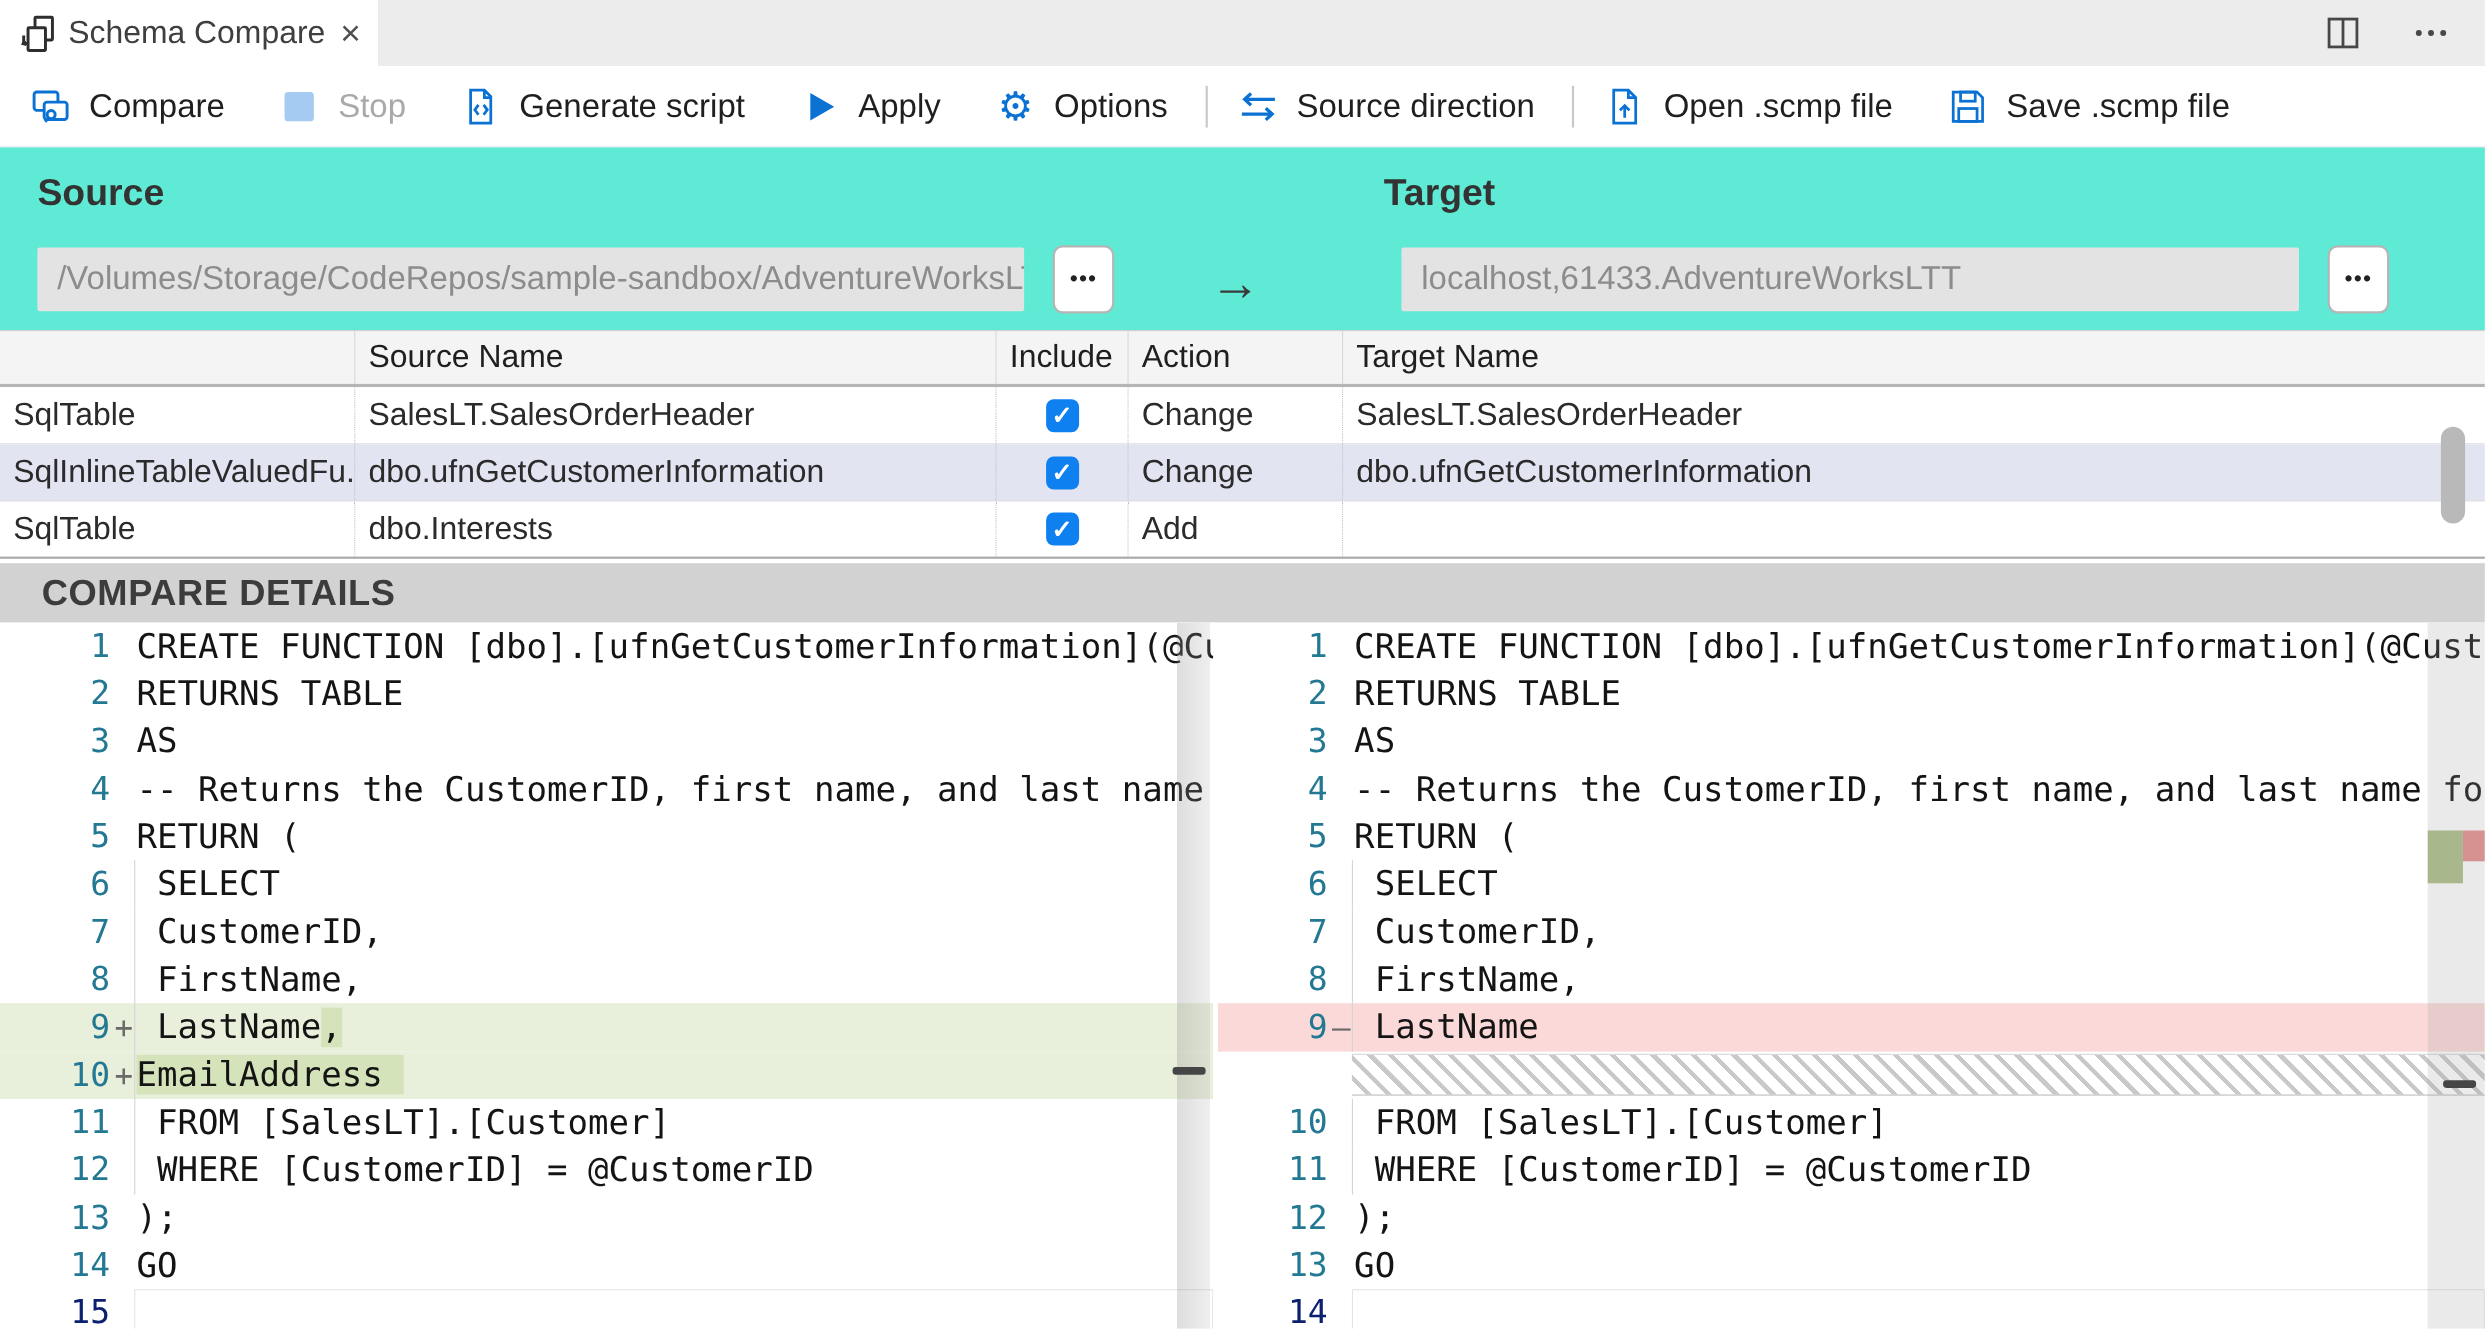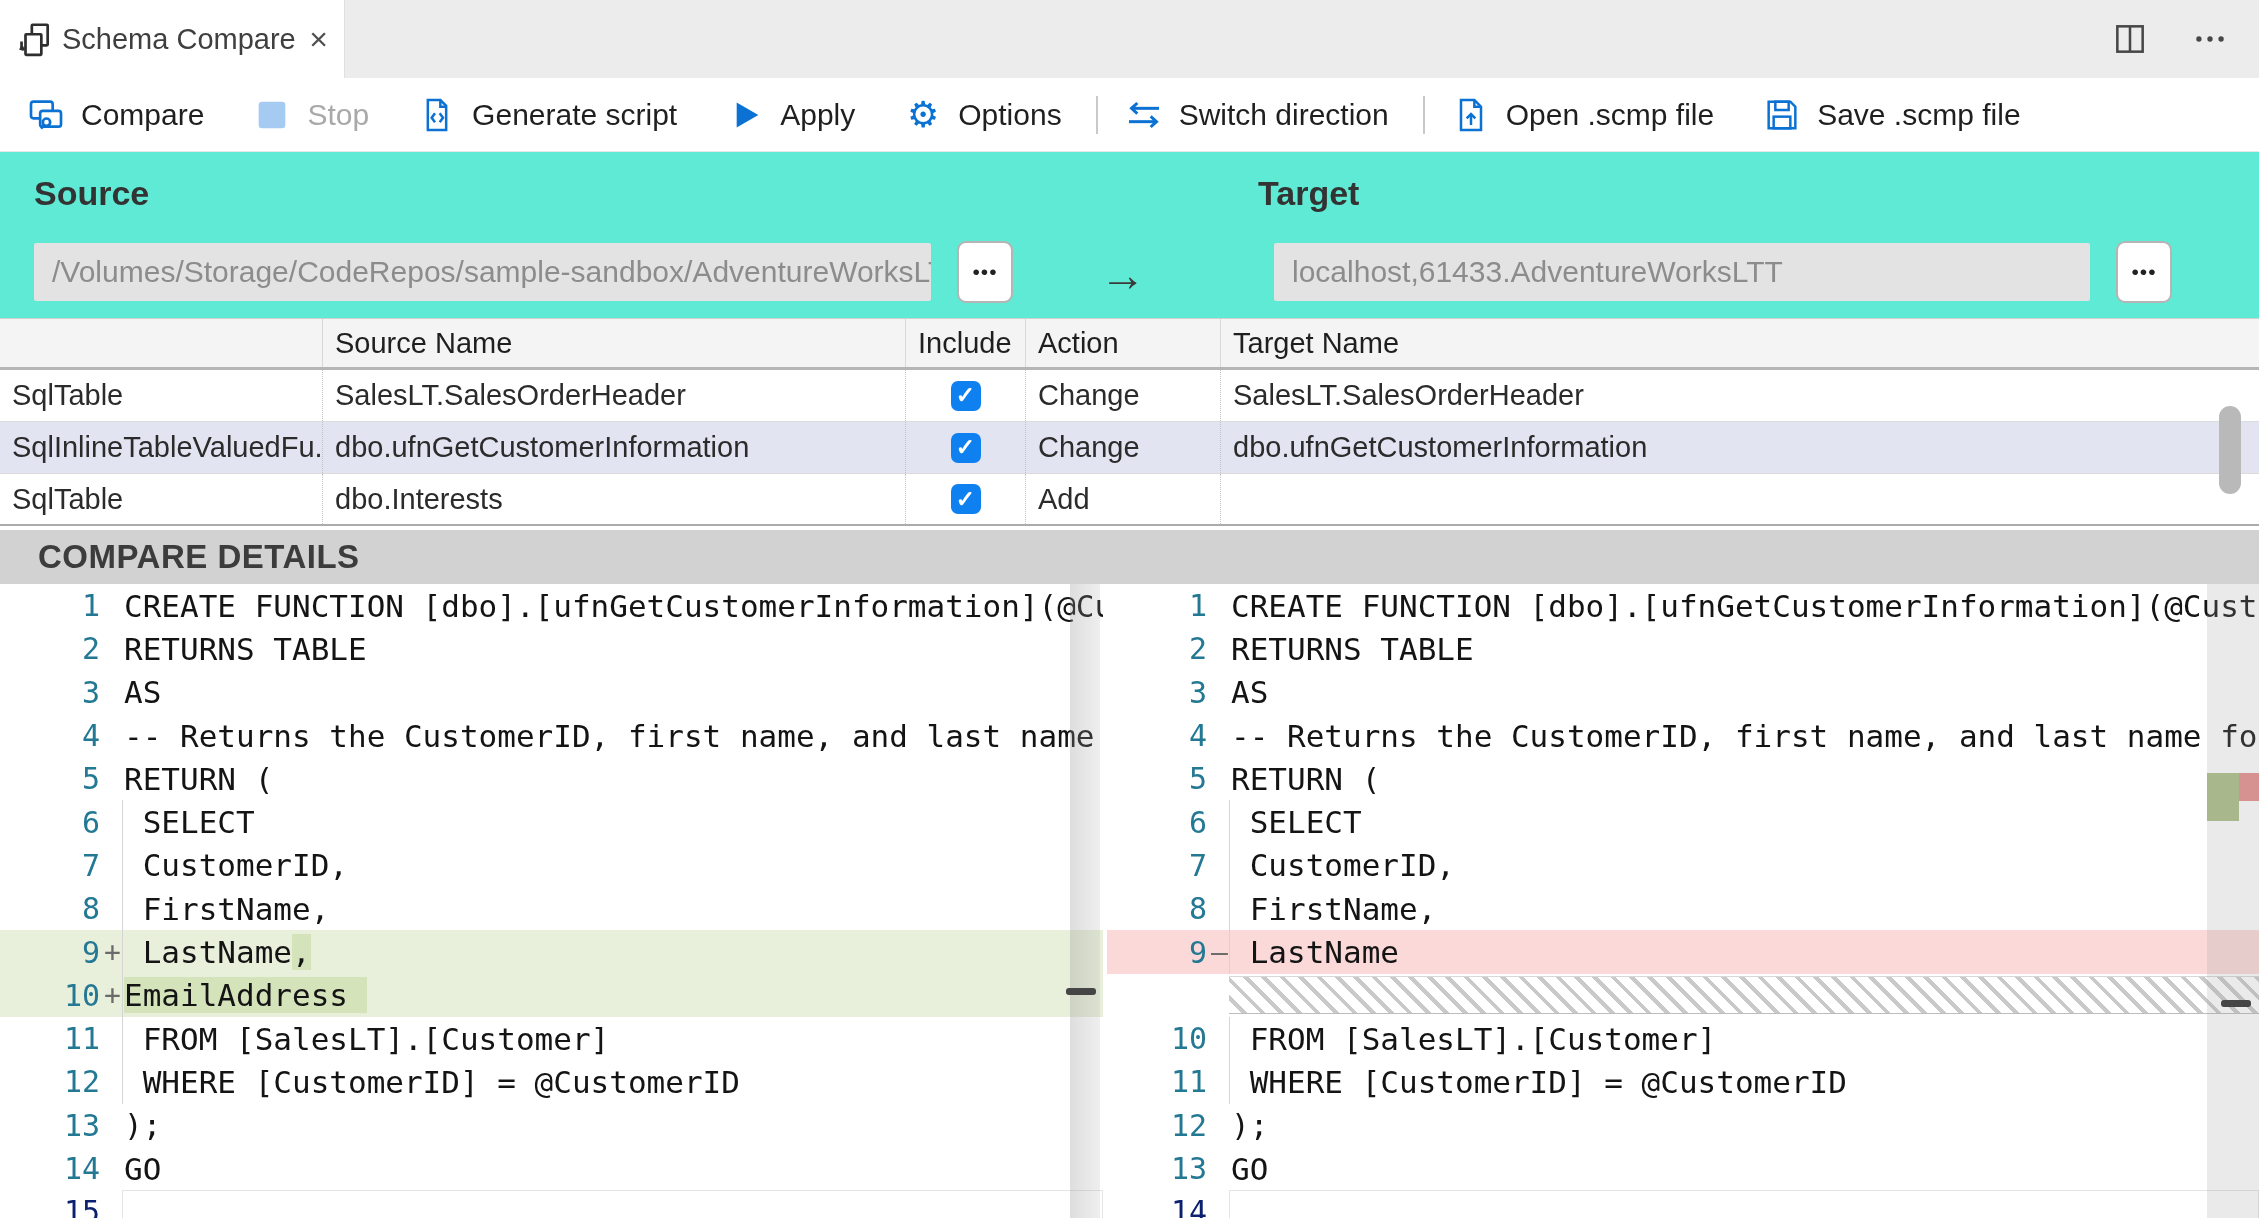--- a/index.html
+++ b/index.html
@@ -1,21 +1,21 @@
 <!DOCTYPE html>
 <html style="--accent: #0b72d4; --chk: #0f80f0; --addline: #e8efdb; --addchar: #d5e3bb; --delline: #fbd9d9; --lineno: #237893; --activeno: #0b216f; --selrow: #e2e4f2; --detailsbg: #d2d2d2;"><head>
 <meta charset="utf-8">
 <style>
   * { margin:0; padding:0; box-sizing:border-box; }
   html,body { width:2259px; height:1218px; overflow:hidden; background:#fff;
     font-family:"Liberation Sans", sans-serif; }
   .app { width:2259px; height:1218px; position:relative; background:#fff; }
 
   
-  .tabbar { height:78px; background:#ececec; display:flex; align-items:stretch; }
+  .tabbar { height:60px; background:#ececec; display:flex; align-items:stretch; }
   .tab { width:345px; background:#fff; display:flex; align-items:center; padding:0 16px;
          border-right:1px solid #e0e0e0; }
   .tabicon { width:40px; height:40px; display:flex; align-items:center; }
   .tablabel { flex:1; font-size:29px; color:#3f3f3f; padding-left:6px; white-space:nowrap; }
   .tabclose { font-size:32px; color:#4f4f4f; padding-left:10px; line-height:1; }
   .tabbar-right { margin-left:auto; display:flex; align-items:center; gap:42px; padding-right:30px; }
   .tabbar-right .wicon { width:38px; height:38px; display:flex; align-items:center; }
 
   
   .toolbar { height:74px; display:flex; align-items:center; padding-left:26px;
@@ -188,21 +188,21 @@
       <div class="tsep"></div>
       <button class="titem">
         <span class="ticon">
           <svg width="40" height="40" viewBox="0 0 24 24" fill="none" stroke="currentColor" stroke-width="1.8">
             <path d="M21 8H5"></path>
             <path d="M8 4.8 4.5 8 8 11.2"></path>
             <path d="M3 16h16"></path>
             <path d="M16 12.8 19.5 16 16 19.2"></path>
           </svg>
         </span>
-        <span class="tlabel">Switch direction</span>
+        <span class="tlabel">Source direction</span>
       </button>
       <div class="tsep"></div>
       <button class="titem">
         <span class="ticon">
           <svg width="40" height="40" viewBox="0 0 24 24" fill="none" stroke="currentColor" stroke-width="1.5">
             <path d="M6 3h8l4 4v14H6z"></path>
             <path d="M14 3v4h4"></path>
             <path d="M12 18v-6.5"></path>
             <path d="M9.4 14 12 11.4 14.6 14"></path>
           </svg>

